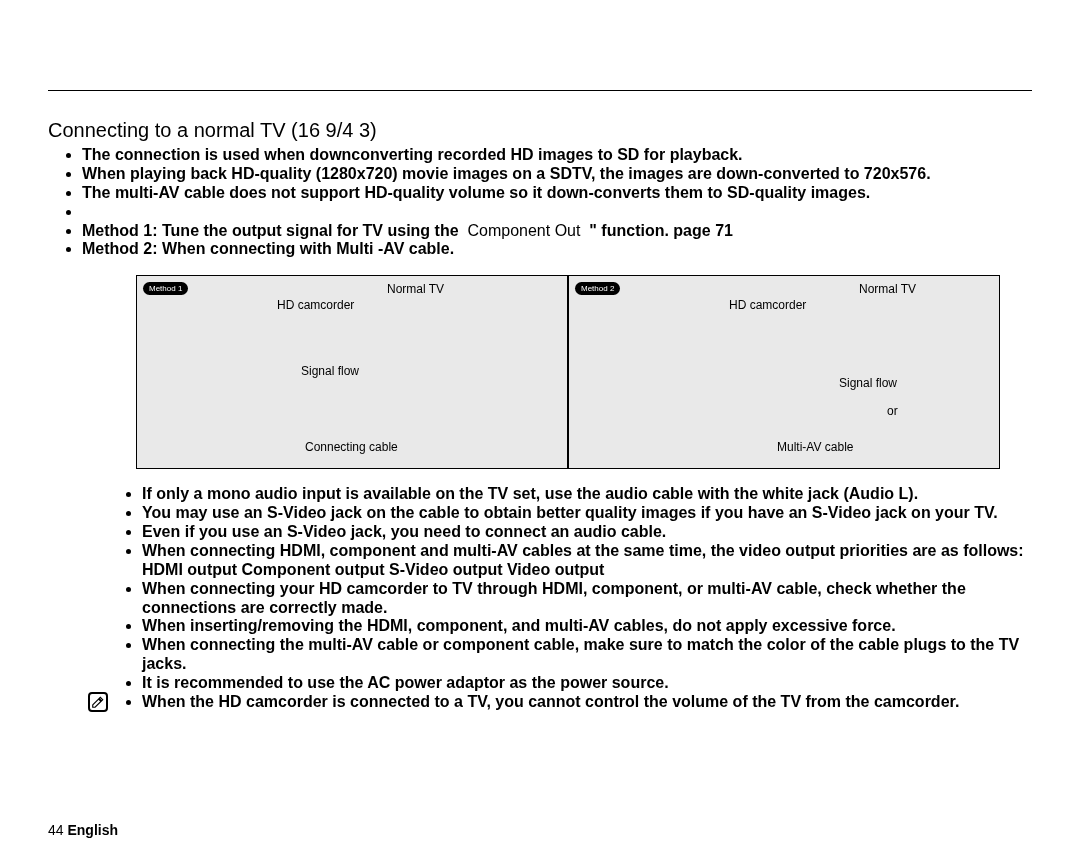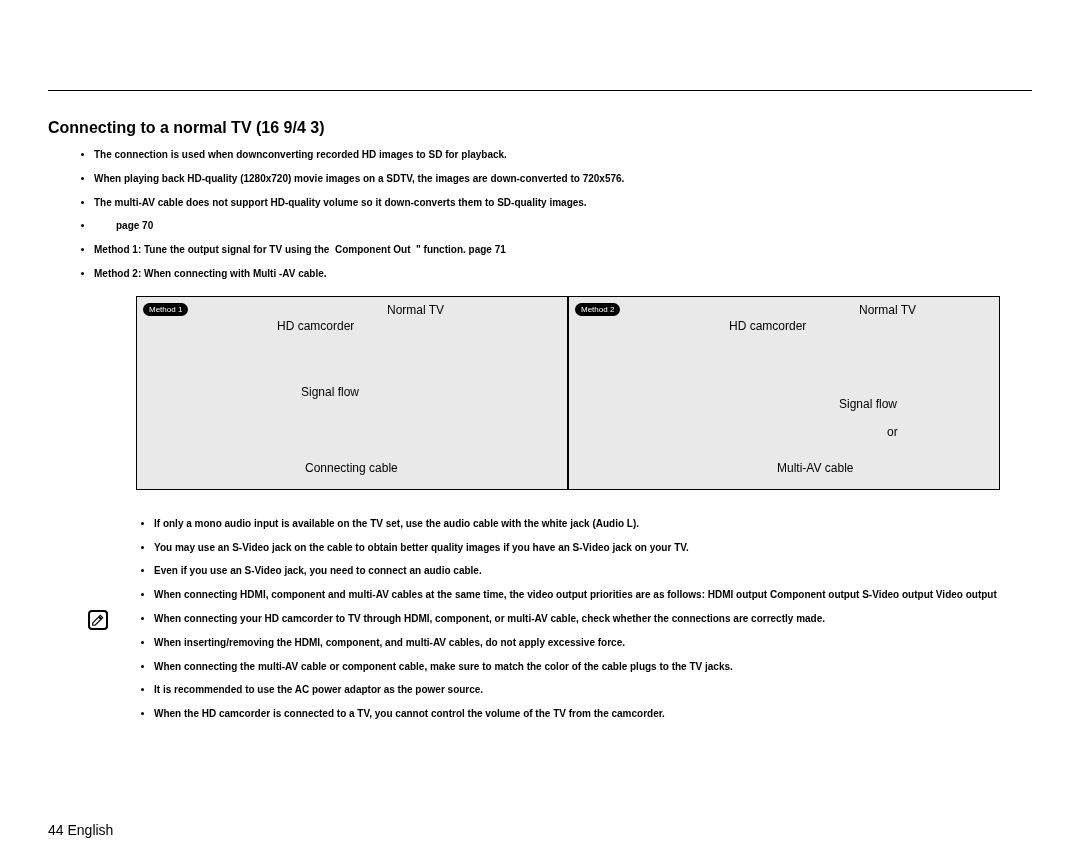--- a/index.html
+++ b/index.html
@@ -16,38 +16,38 @@
     width: 1080px;
     height: 866px;
     padding: 90px 48px 40px 48px;
     position: relative;
   }
   .top-rule {
     border-top: 1px solid #000;
     margin-bottom: 28px;
   }
   .section-title {
-    font-size: 16px;
-    font-weight: bold;
+    font-size: 20px;
+    font-weight: normal;
     margin: 0 0 4px 0;
   }
   ul.bullets, ul.notes {
     margin: 0;
     padding-left: 34px;
     list-style: disc;
   }
   ul.bullets > li, ul.notes > li {
-    font-size: 10px;
+    font-size: 16px;
     font-weight: bold;
     line-height: 1.18;
-    margin: 12px;
+    margin: 0;
     padding: 0;
   }
   ul.bullets .light {
-    font-weight: bold;
+    font-weight: normal;
   }
   .indent-page {
     margin-left: 22px;
   }
   .diagrams {
     display: flex;
     justify-content: center;
     margin: 16px 0 16px 56px;
   }
   .diagram {
@@ -68,21 +68,21 @@
     border-radius: 7px;
     font-size: 8px;
   }
   .dlabel {
     position: absolute;
     font-size: 12px;
     color: #000;
   }
   .notes-row {
     display: flex;
-    align-items: center;
+    align-items: flex-end;
     gap: 10px;
     margin-top: 8px;
   }
   .note-icon {
     width: 20px;
     height: 20px;
     border: 2px solid #000;
     border-radius: 4px;
     box-sizing: border-box;
     display: flex;
@@ -103,38 +103,37 @@
     position: absolute;
     left: 48px;
     bottom: 28px;
     font-size: 14px;
   }
   .footer .pnum {
     font-weight: normal;
     margin-right: 0;
   }
   .footer .lang {
-    font-weight: normal;
+    font-weight: bold;
   }
 </style>
 </head>
 <body>
 
 <div class="page">
 
   <div class="top-rule"></div>
 
   <h2 class="section-title">Connecting to a normal TV (16   9/4   3)</h2>
 
   <ul class="bullets">
     <li><span>The connection is used when downconverting recorded HD images to SD for playback.</span></li>
     <li><span>When playing back HD-quality (1280x720) movie images on a SDTV, the images are down-converted to 720x576.</span></li>
     <li><span>The multi-AV cable does not support HD-quality volume so it down-converts them to SD-quality images.</span></li>
     <li>
-      <div class="indent-page">page 70</div>
     </li>
     <li>
       <span>Method 1: Tune the output signal for TV using the</span>
       <span class="light">&nbsp;<span>Component Out</span>&nbsp;</span>
       <span>" function.   page 71</span>
     </li>
     <li><span>Method 2: When connecting with Multi -AV cable.</span></li>
   </ul>
 
   <div class="diagrams">

